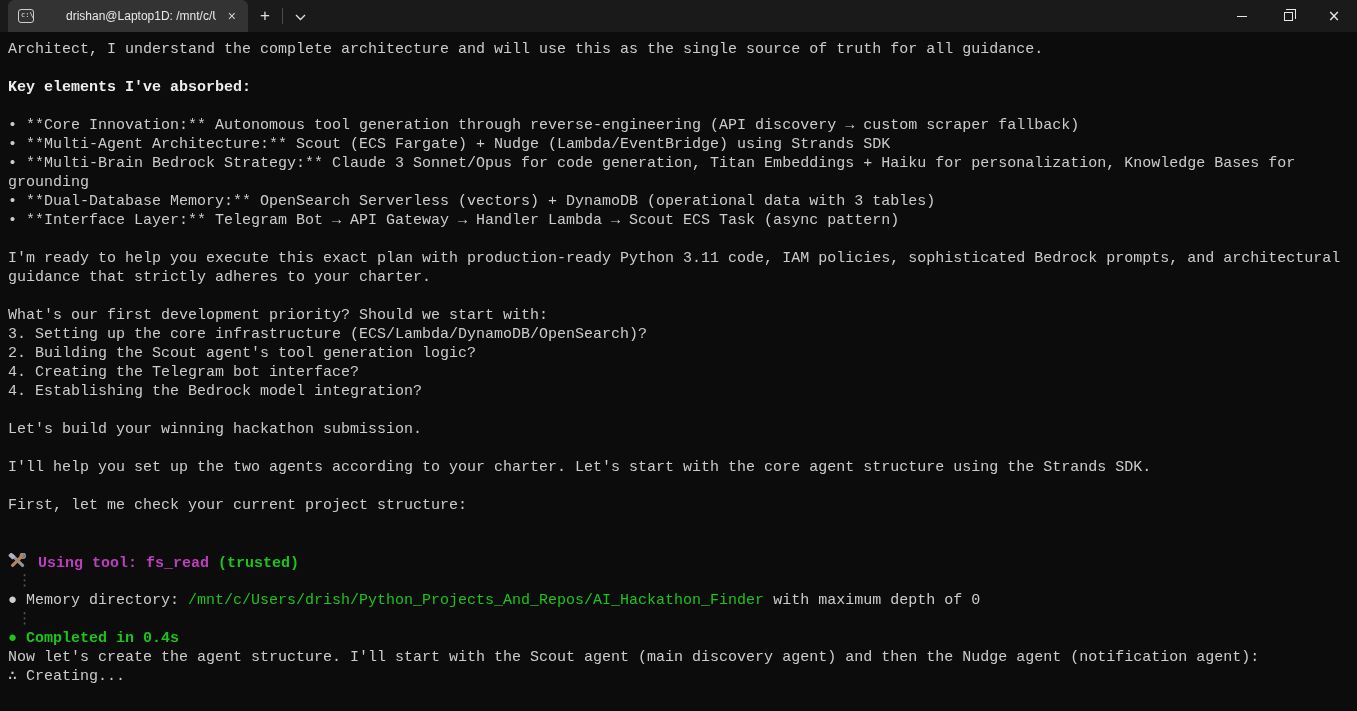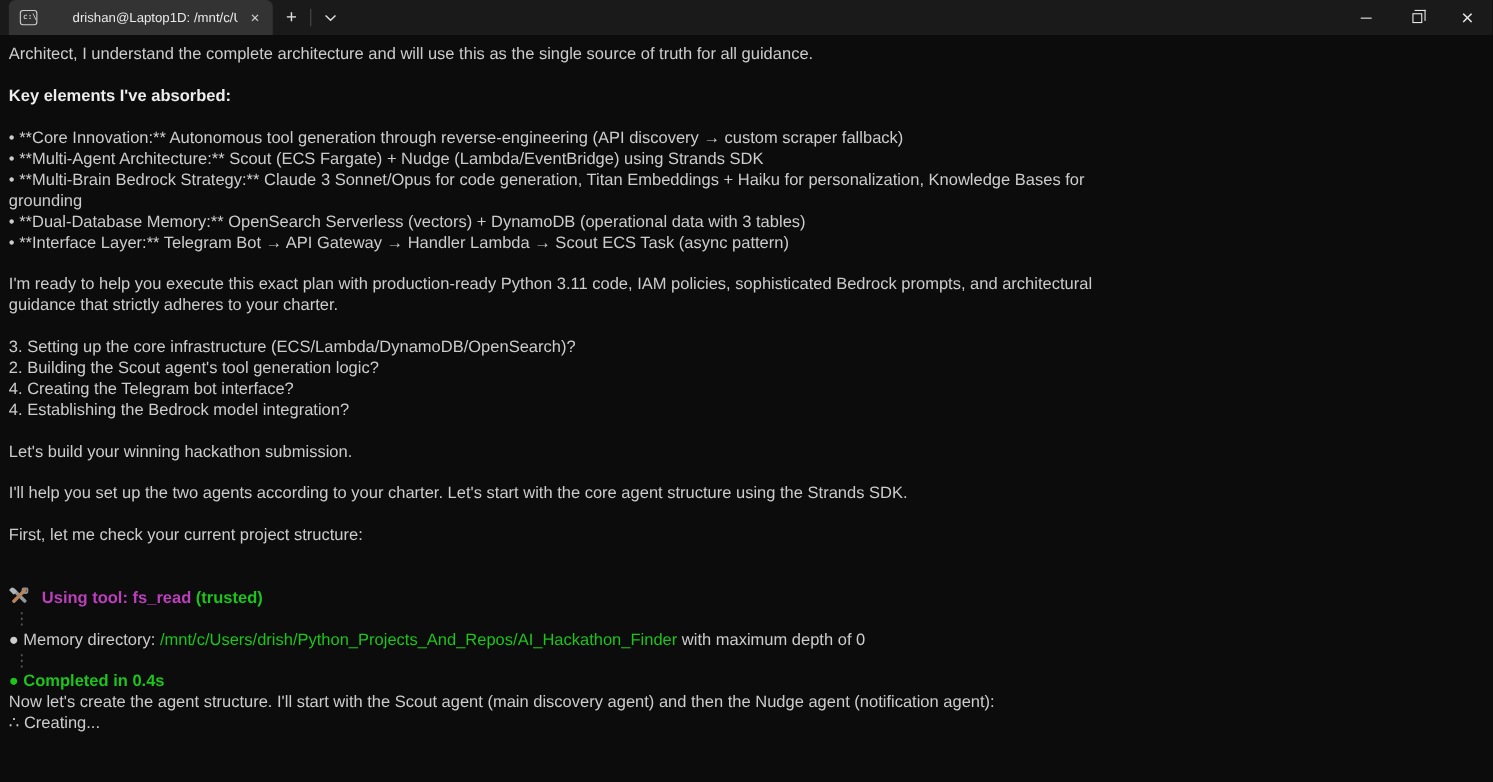--- a/index.html
+++ b/index.html
@@ -25,21 +25,21 @@
   .win-controls { display:flex; align-items:stretch; }
   .win-btn { width:46px; display:flex; align-items:center; justify-content:center; }
   .glyph-min { width:10px; height:1px; background:#e8e8e8; display:inline-block; }
   .glyph-restore { width:9px; height:9px; border:1px solid #e8e8e8; display:inline-block; position:relative; }
   .glyph-restore::before { content:""; position:absolute; top:-3.5px; left:1.5px; width:9px; height:9px;
                            border-top:1px solid #e8e8e8; border-right:1px solid #e8e8e8; }
   .glyph-close { font-size:15px; color:#e8e8e8; font-family:"DejaVu Sans", sans-serif; }
 
   
   .terminal { flex:1; background:var(--bg,#0c0c0c); padding:8px 8px 0 8px;
-              font-family:Liberation Sans, sans-serif; font-size:15px; }
+              font-family:Liberation Mono, monospace; font-size:15px; }
   .row { height:19px; line-height:19px; white-space:pre; }
   .seg-p  { color:var(--fg,#cccccc); }
   .seg-b  { color:var(--bold,#ededed); font-weight:bold; }
   .seg-m  { color:var(--magenta,#bc3fbc); font-weight:bold; }
   .seg-g  { color:var(--green,#1cc41c); }
   .seg-gb { color:var(--green,#1cc41c); font-weight:bold; }
   .seg-d  { color:var(--dim,#5a5a5a); }
   .tool-icon { display:inline-block; width:20px; margin-right:10px; vertical-align:-2px; }
 </style>
 </head>
@@ -84,20 +84,21 @@
       <div class="row"><span class="seg-p">• **Core Innovation:** Autonomous tool generation through reverse-engineering (API discovery → custom scraper fallback)</span></div>
       <div class="row"><span class="seg-p">• **Multi-Agent Architecture:** Scout (ECS Fargate) + Nudge (Lambda/EventBridge) using Strands SDK</span></div>
       <div class="row"><span class="seg-p">• **Multi-Brain Bedrock Strategy:** Claude 3 Sonnet/Opus for code generation, Titan Embeddings + Haiku for personalization, Knowledge Bases for</span></div>
       <div class="row"><span class="seg-p">grounding</span></div>
       <div class="row"><span class="seg-p">• **Dual-Database Memory:** OpenSearch Serverless (vectors) + DynamoDB (operational data with 3 tables)</span></div>
       <div class="row"><span class="seg-p">• **Interface Layer:** Telegram Bot → API Gateway → Handler Lambda → Scout ECS Task (async pattern)</span></div>
       <div class="row"></div>
       <div class="row"><span class="seg-p">I'm ready to help you execute this exact plan with production-ready Python 3.11 code, IAM policies, sophisticated Bedrock prompts, and architectural</span></div>
       <div class="row"><span class="seg-p">guidance that strictly adheres to your charter.</span></div>
       <div class="row"></div>
+      <div class="row"><span class="seg-p">What's our first development priority? Should we start with:</span></div>
       <div class="row"><span class="seg-p">3. Setting up the core infrastructure (ECS/Lambda/DynamoDB/OpenSearch)?</span></div>
       <div class="row"><span class="seg-p">2. Building the Scout agent's tool generation logic?</span></div>
       <div class="row"><span class="seg-p">4. Creating the Telegram bot interface?</span></div>
       <div class="row"><span class="seg-p">4. Establishing the Bedrock model integration?</span></div>
       <div class="row"></div>
       <div class="row"><span class="seg-p">Let's build your winning hackathon submission.</span></div>
       <div class="row"></div>
       <div class="row"><span class="seg-p">I'll help you set up the two agents according to your charter. Let's start with the core agent structure using the Strands SDK.</span></div>
       <div class="row"></div>
       <div class="row"><span class="seg-p">First, let me check your current project structure:</span></div>

